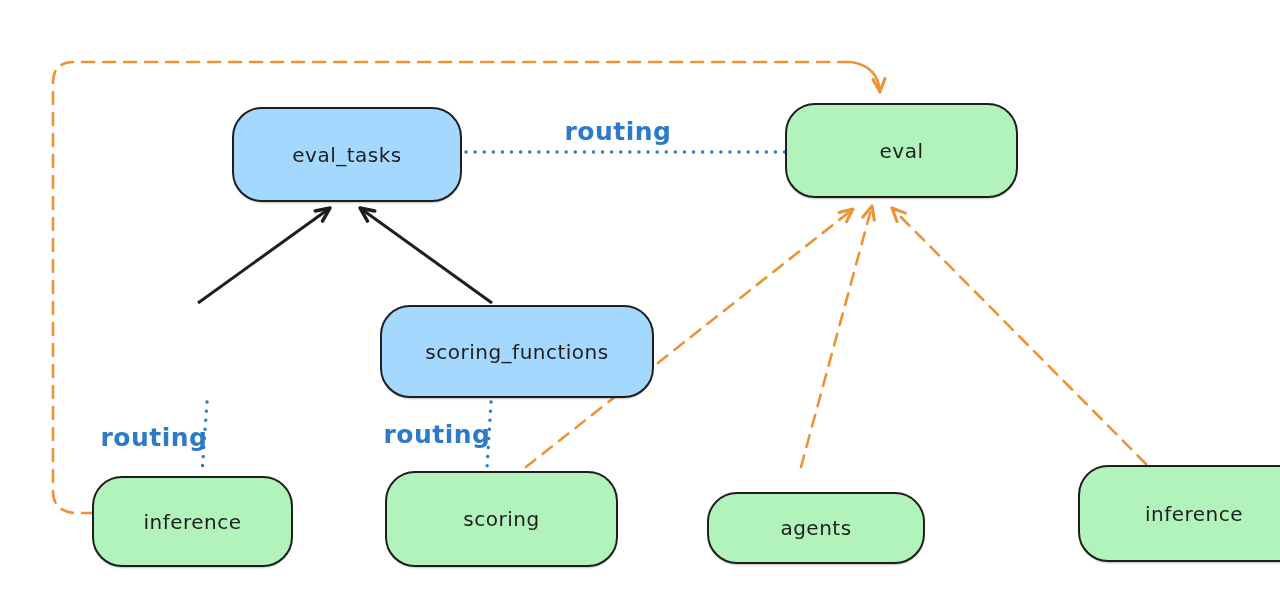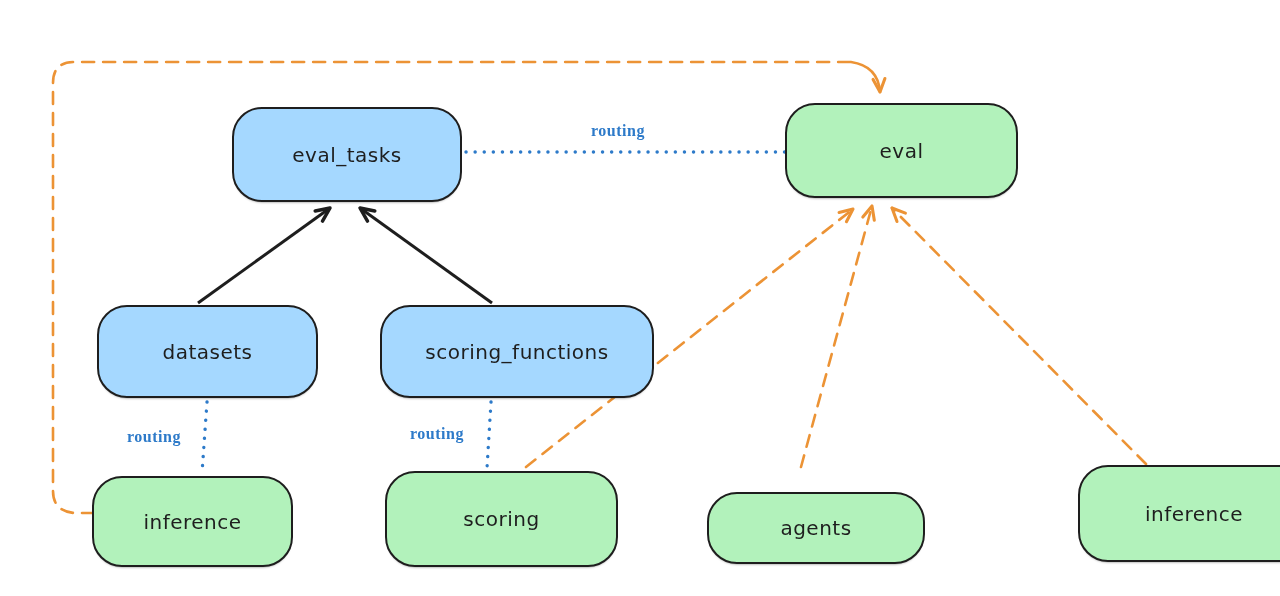--- a/index.html
+++ b/index.html
@@ -28,24 +28,23 @@
   }
   .node.blue{background:var(--node-blue-fill,#a5d8ff);}
   .node.green{background:var(--node-green-fill,#b2f2bb);}
   .node-label{
     font-size:20px;color:var(--stroke,#1e1e1e);
     letter-spacing:0.5px;white-space:nowrap;
   }
   .edge-label{
     position:absolute;
     color:var(--routing-blue,#2d7ac9);
-    font-size:16px;font-weight:600;letter-spacing:0.5px;
+    font-size:25px;font-weight:600;letter-spacing:0.5px;
     transform:translate(-50%,-50%);
     white-space:nowrap;
-    font-family:Liberation Serif, serif;
   }
 </style>
 </head>
 <body>
 
 <div class="canvas">
 
   <svg class="connectors" viewBox="0 0 1280 596" xmlns="http://www.w3.org/2000/svg">
     <defs>
       <marker id="mk-black" viewBox="0 0 16 16" refX="14" refY="8" markerWidth="20" markerHeight="20" orient="auto" markerUnits="userSpaceOnUse">
@@ -72,23 +71,20 @@
   </svg>
 
   <div class="node blue" style="left:232px;top:107px;width:230px;height:95px">
     <span class="node-label">eval_tasks</span>
   </div>
 
   <div class="node green" style="left:785px;top:103px;width:233px;height:95px">
     <span class="node-label">eval</span>
   </div>
 
-  <div class="node blue" style="left:97px;top:305px;width:221px;height:93px">
-    <span class="node-label">datasets</span>
-  </div>
 
   <div class="node blue" style="left:380px;top:305px;width:274px;height:93px">
     <span class="node-label">scoring_functions</span>
   </div>
 
   <div class="node green" style="left:92px;top:476px;width:201px;height:91px">
     <span class="node-label">inference</span>
   </div>
 
   <div class="node green" style="left:385px;top:471px;width:233px;height:96px">

